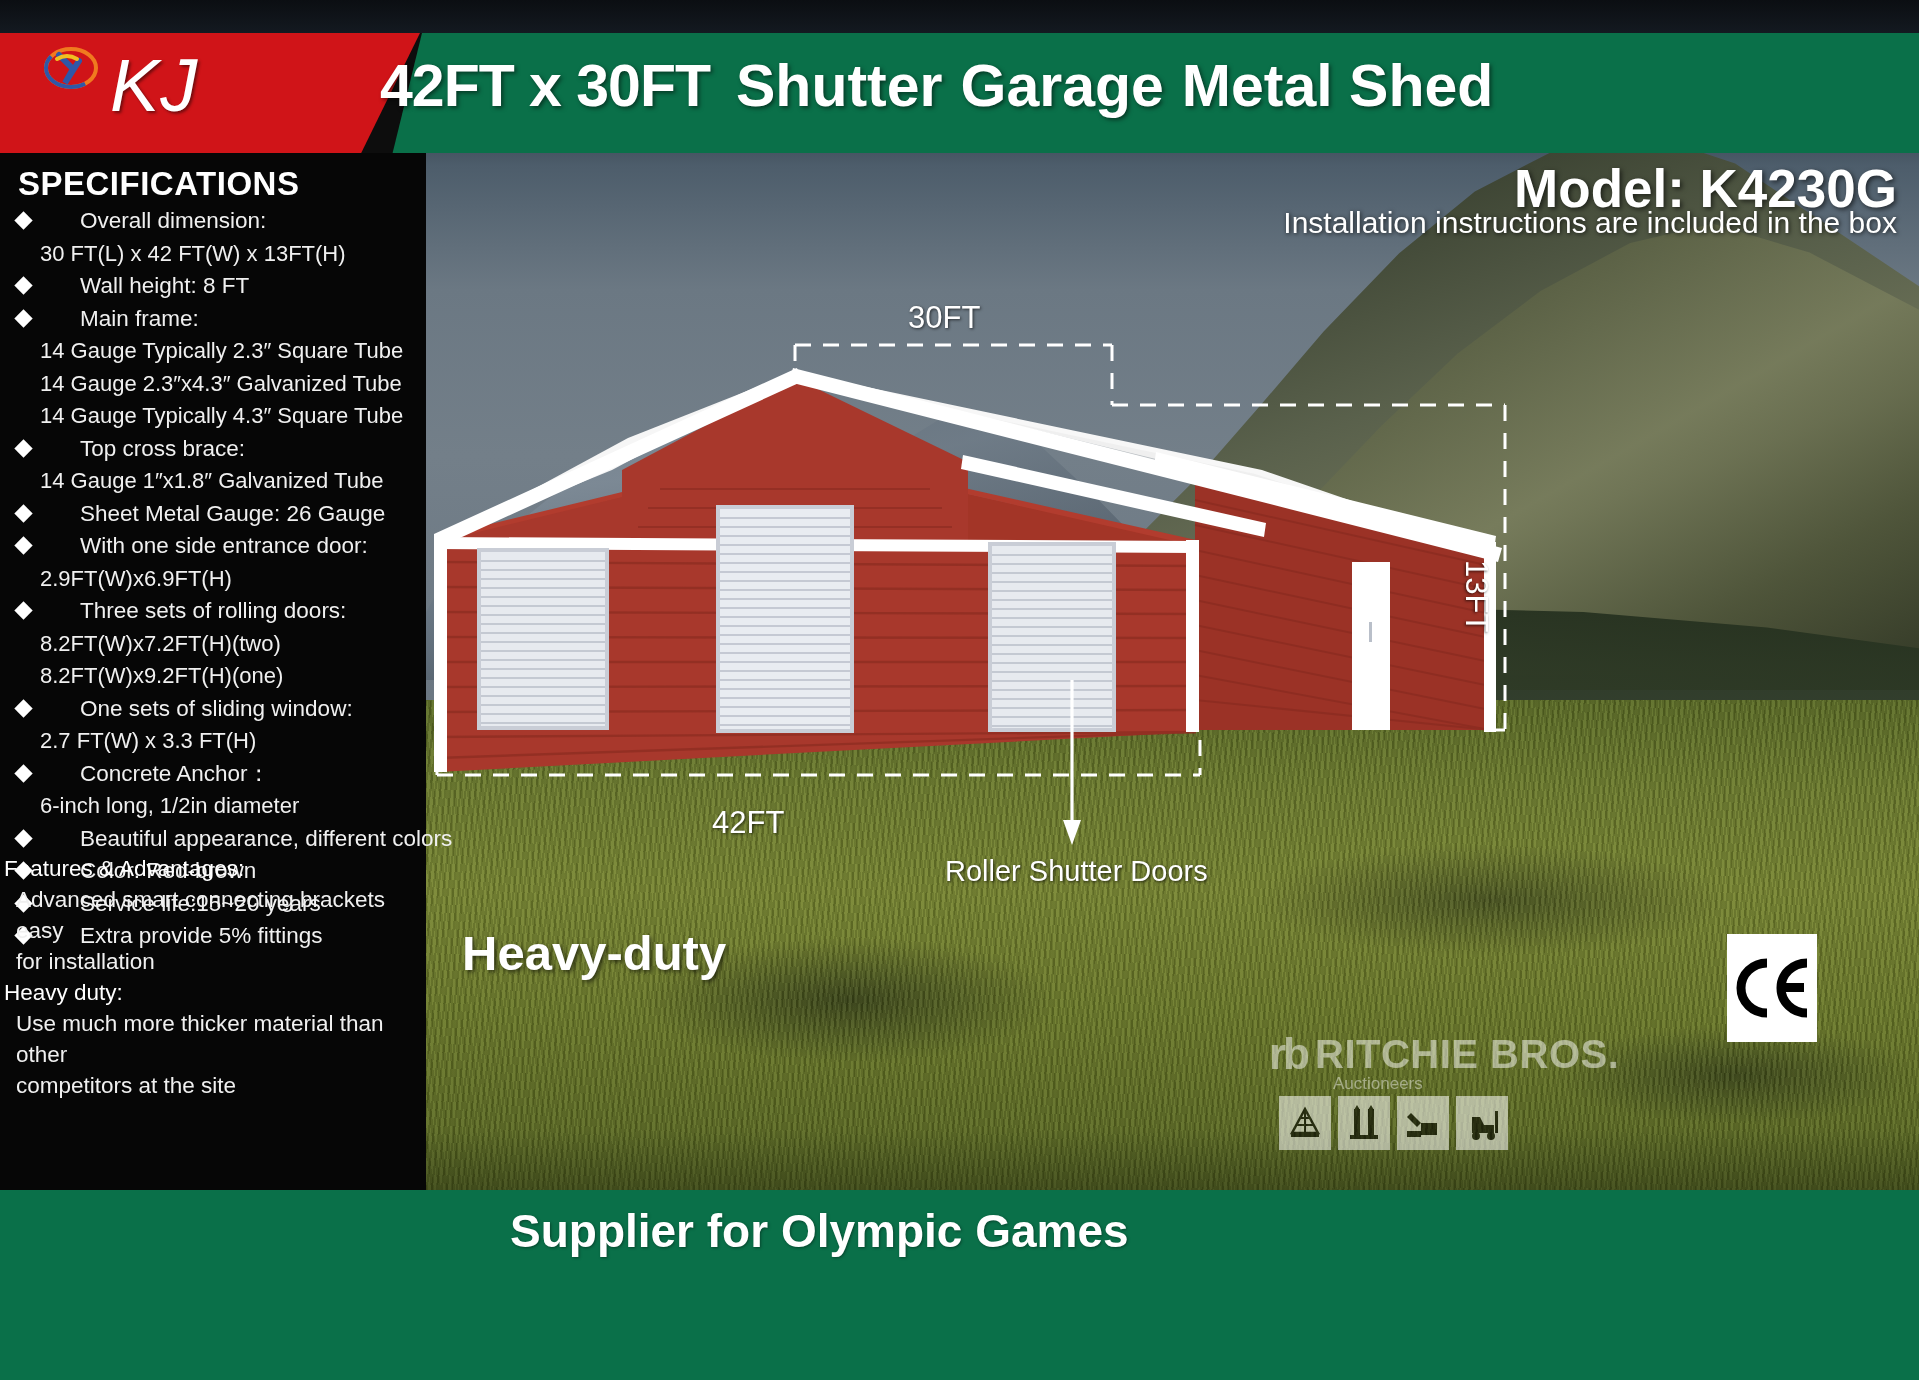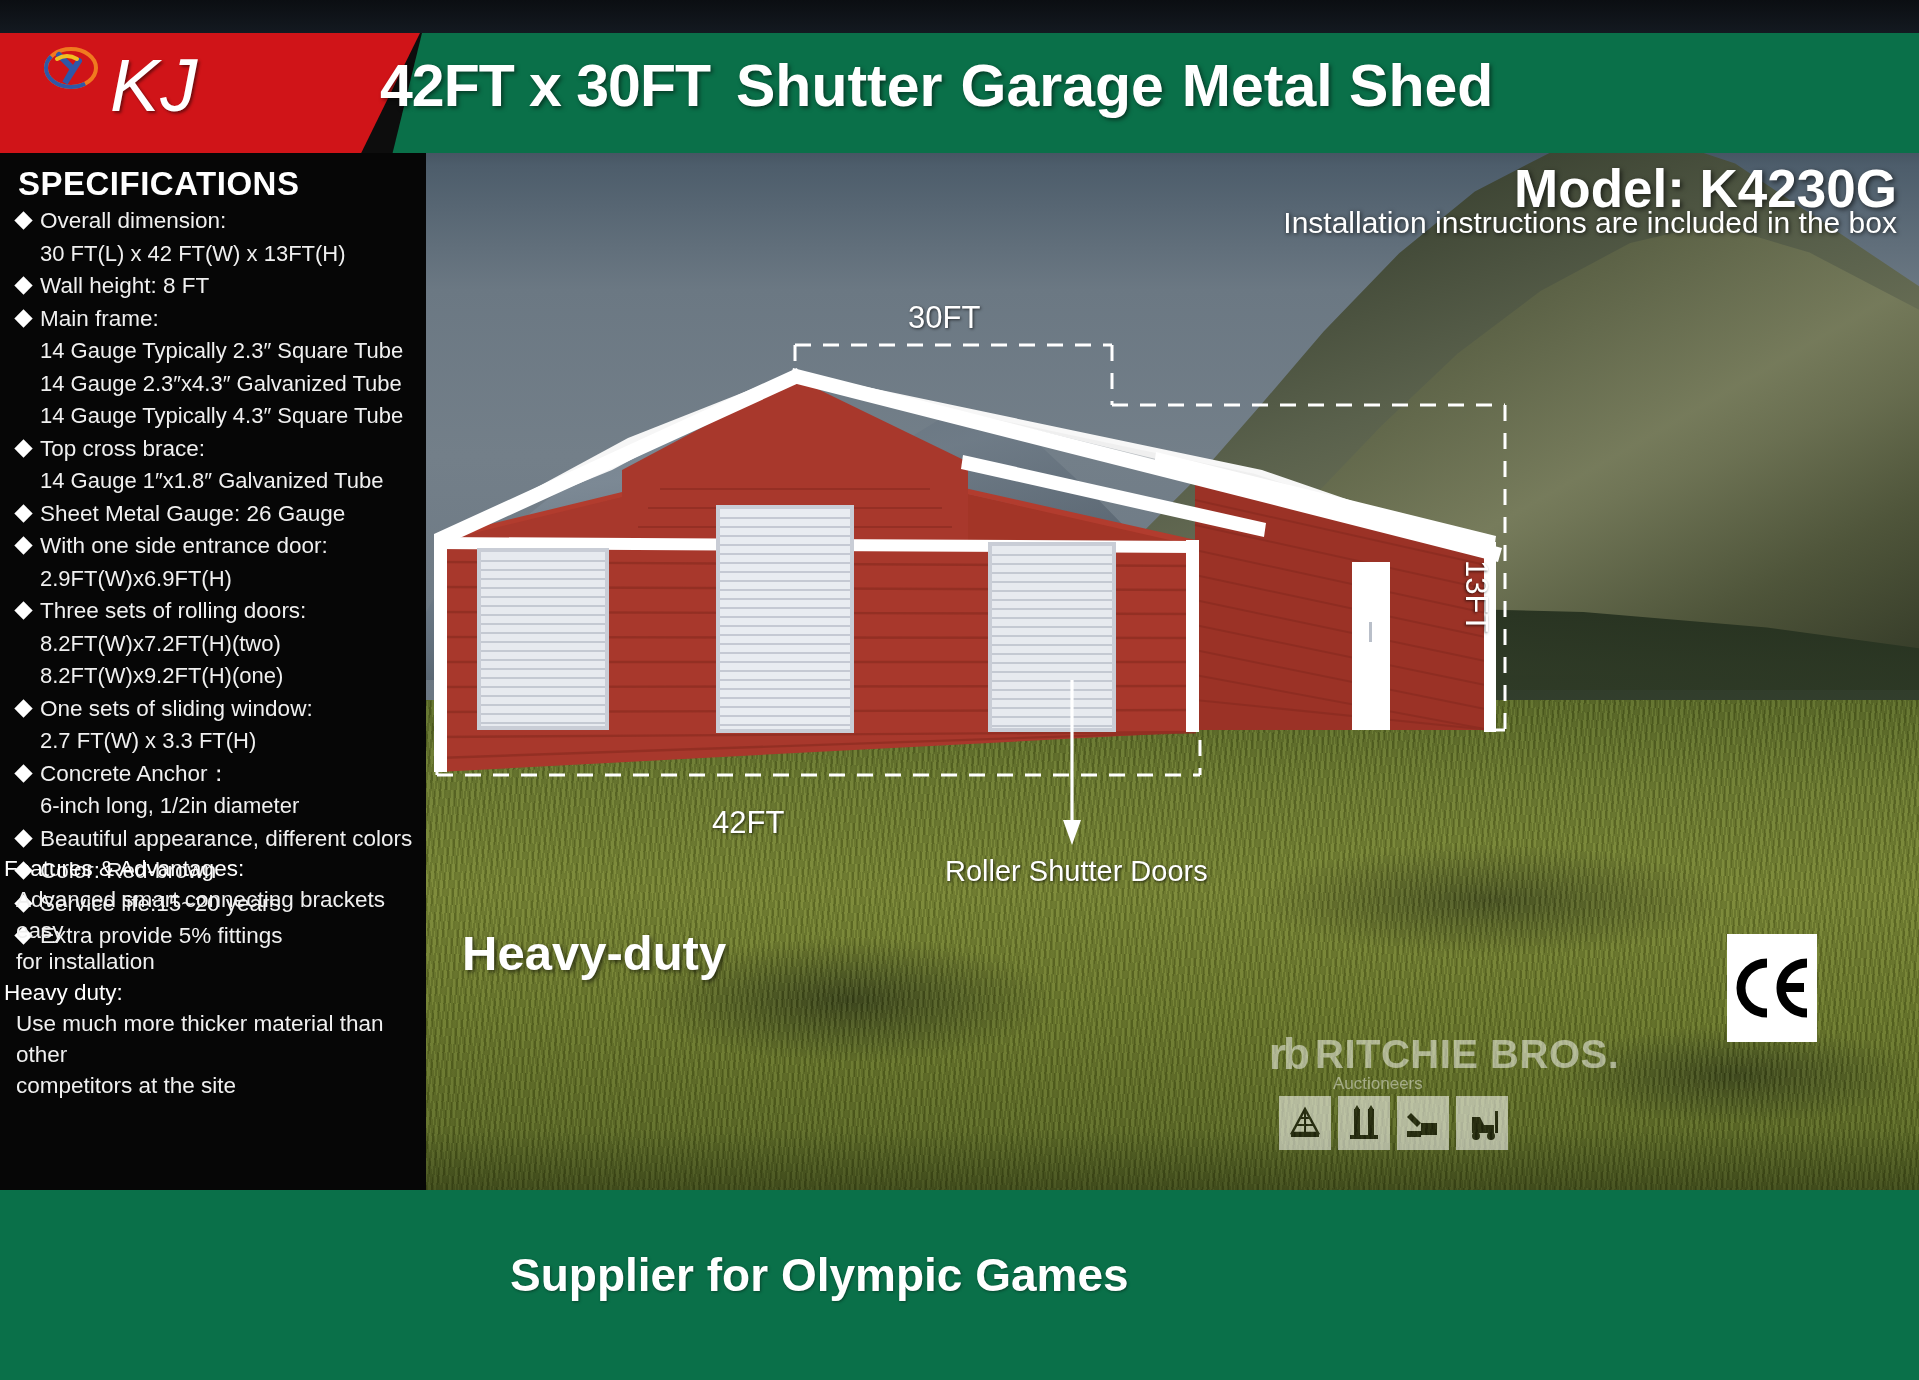--- a/index.html
+++ b/index.html
@@ -173,20 +173,21 @@
     width: 402px;
   }
   .spec-row {
     display: flex;
     align-items: flex-start;
     color: #f0f0f0;
     font-size: 22.5px;
     line-height: 32.5px;
     padding-left: 17px;
     white-space: nowrap;
+    gap: 40px;
   }
   .spec-row.sub {
     padding-left: 40px;
     font-size: 22px;
     line-height: 32.5px;
   }
   .bullet {
     display: inline-block;
     width: 13px; height: 13px;
     background: #ffffff;
@@ -289,21 +290,21 @@
   
   .footer-green {
     position: absolute;
     left: 0; top: 1190px;
     width: 1919px; height: 190px;
     background: #0a7049;
     z-index: 5;
   }
   .footer-text {
     position: absolute;
-    left: 510px; top: 1248px;
+    left: 510px; top: 1204px;
     font-size: 46px;
     font-weight: bold;
     color: #ffffff;
     z-index: 7;
     white-space: nowrap;
     text-shadow: 1px 1px 3px rgba(0,0,0,.4);
     text-align: right;
   }
 
   

